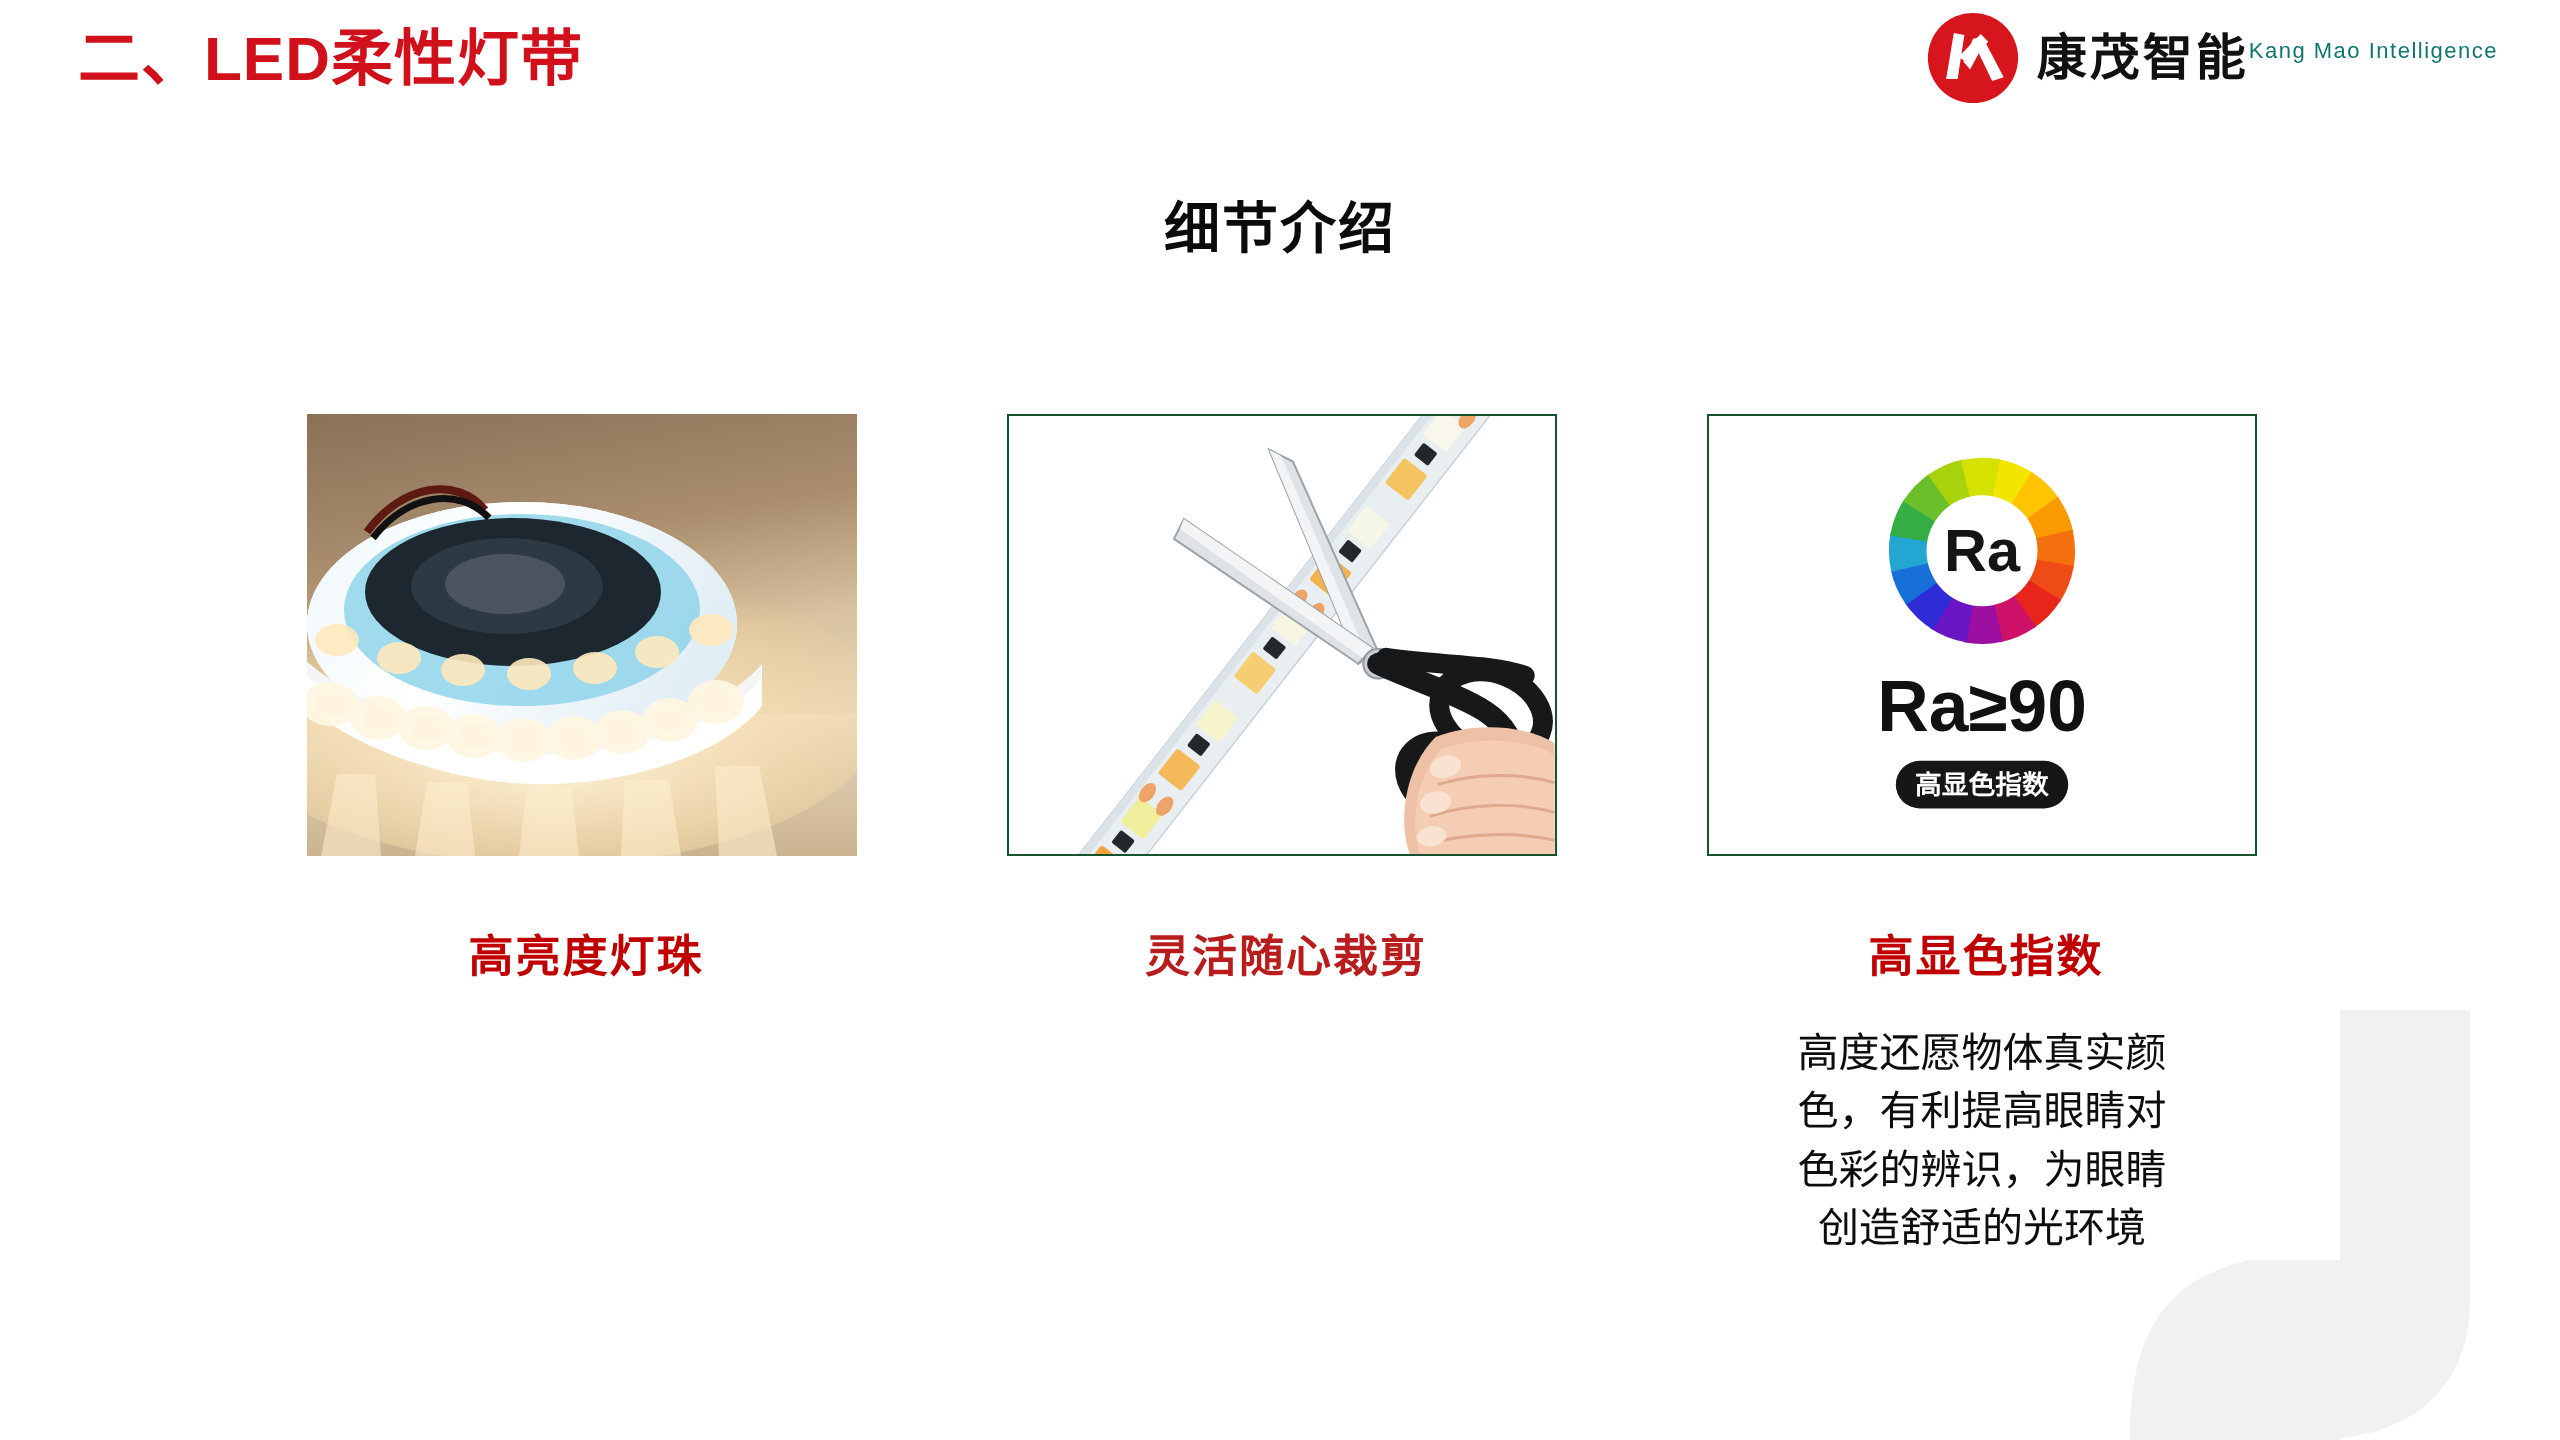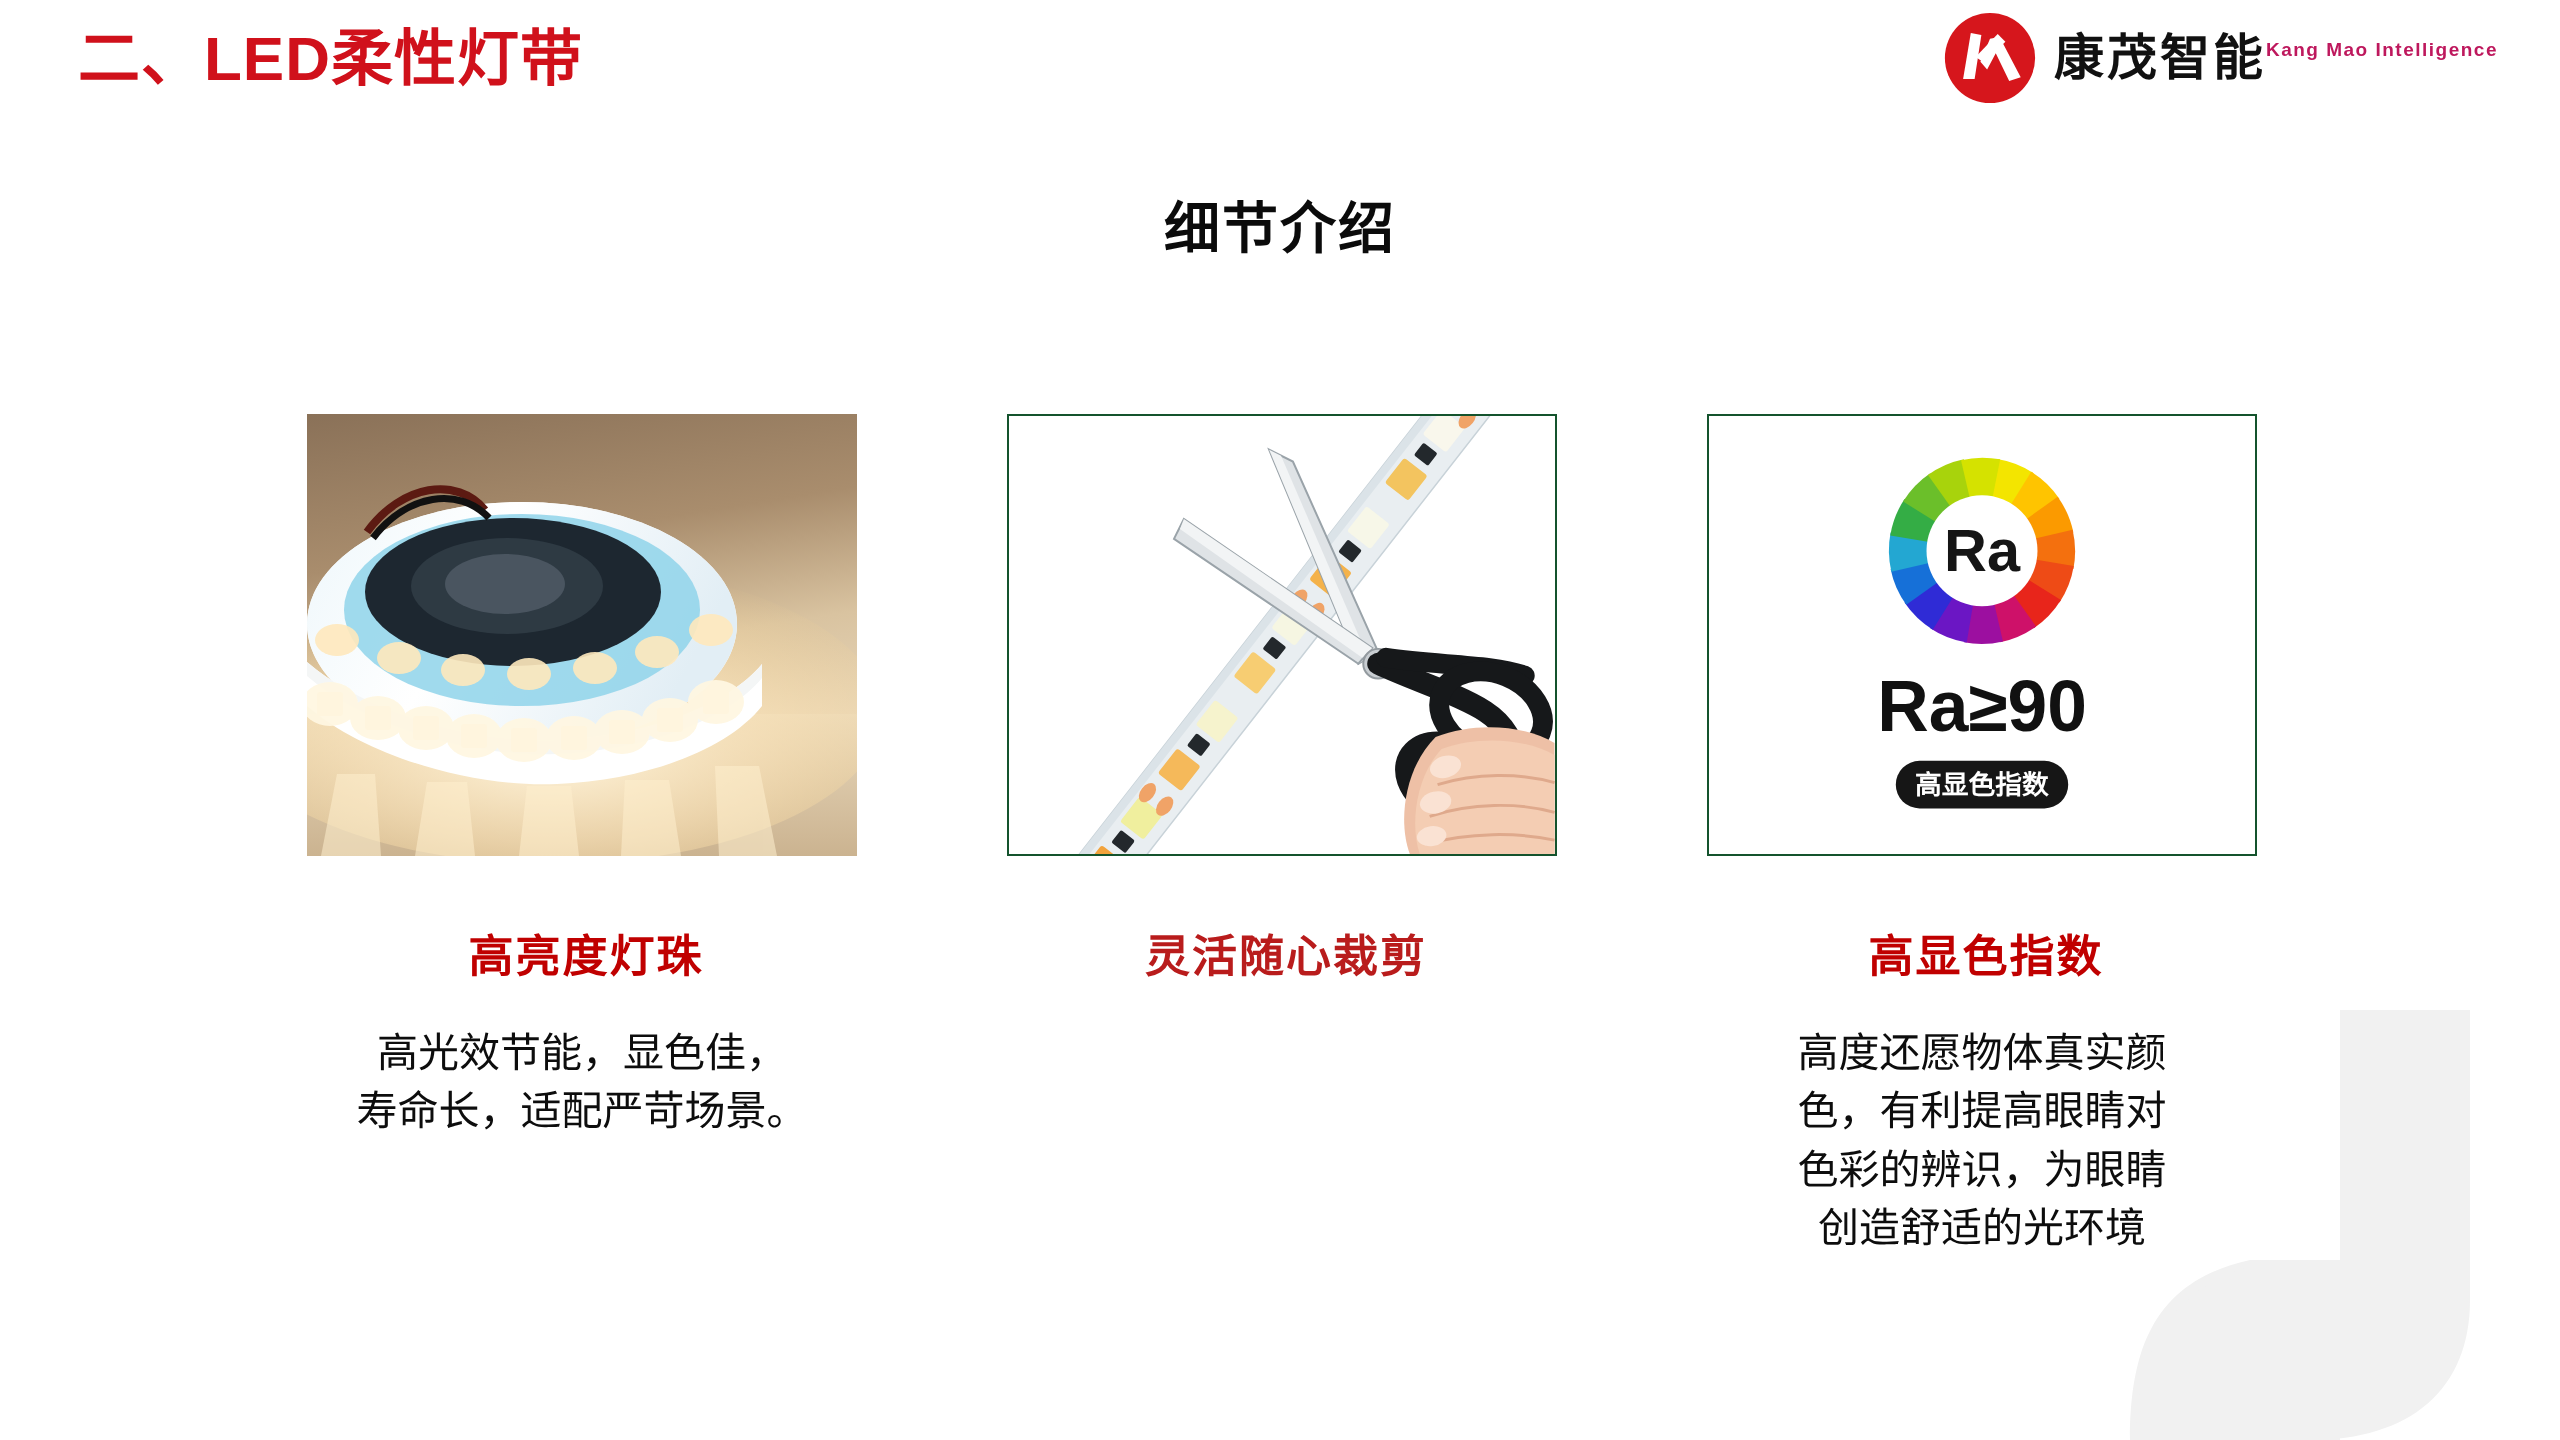--- a/index.html
+++ b/index.html
@@ -70,23 +70,23 @@
     line-height: 1;
   }
   .brand-cn {
     font-size: 50px;
     font-weight: bold;
     color: #111111;
     letter-spacing: 3px;
     white-space: nowrap;
   }
   .brand-en {
-    font-size: 19px;
-    font-weight: bold;
-    color: #be185d;
+    font-size: 22px;
+    font-weight: normal;
+    color: #0f766e;
     letter-spacing: 1.5px;
     margin-top: 7px;
     white-space: nowrap;
   }
 
   
   .section-heading {
     position: absolute;
     left: 0;
     right: 0;
@@ -272,22 +272,20 @@
           <g opacity="0.55">
             <path d="M30 360 L14 442 L74 442 L68 360 Z" fill="#fff0cf"></path>
             <path d="M120 368 L108 442 L168 442 L160 368 Z" fill="#fff0cf"></path>
             <path d="M220 372 L212 442 L272 442 L264 372 Z" fill="#fff0cf"></path>
             <path d="M318 366 L314 442 L374 442 L362 366 Z" fill="#fff0cf"></path>
             <path d="M408 352 L412 442 L470 442 L452 352 Z" fill="#fff0cf"></path>
           </g>
         </svg>
       </div>
       <div class="feature-title" style="color:#C00000">高亮度灯珠</div>
-      <div class="feature-body" style="white-space:pre-line">高光效节能，显色佳，
-寿命长，适配严苛场景。</div>
     </div>
 
     <div class="feature">
       <div class="feature-figure framed">
         <svg viewBox="0 0 550 442" preserveAspectRatio="xMidYMid meet" aria-hidden="true">
           <rect width="550" height="442" fill="#ffffff"></rect>
 
           <g transform="rotate(-52 275 221)">
             <rect x="-60" y="196" width="680" height="54" rx="4" fill="#e9eef1"></rect>
             <rect x="-60" y="196" width="680" height="54" rx="4" fill="none" stroke="#c8d2d8" stroke-width="1.5"></rect>

